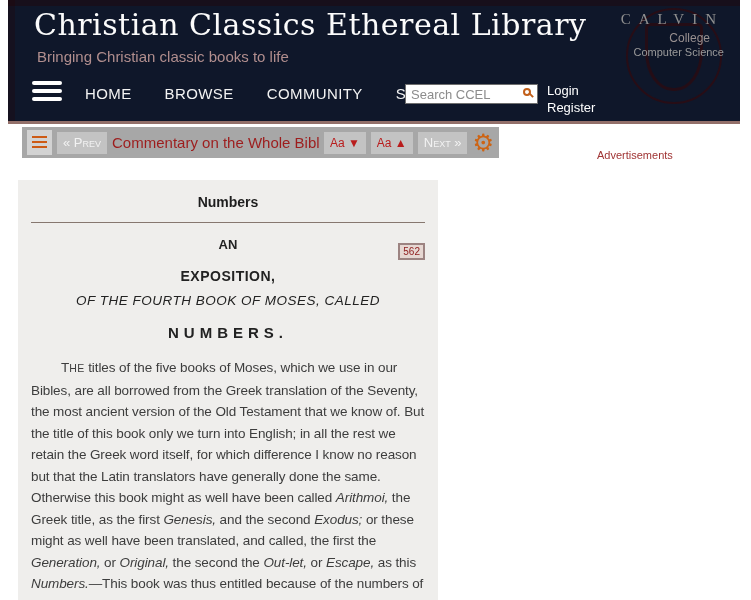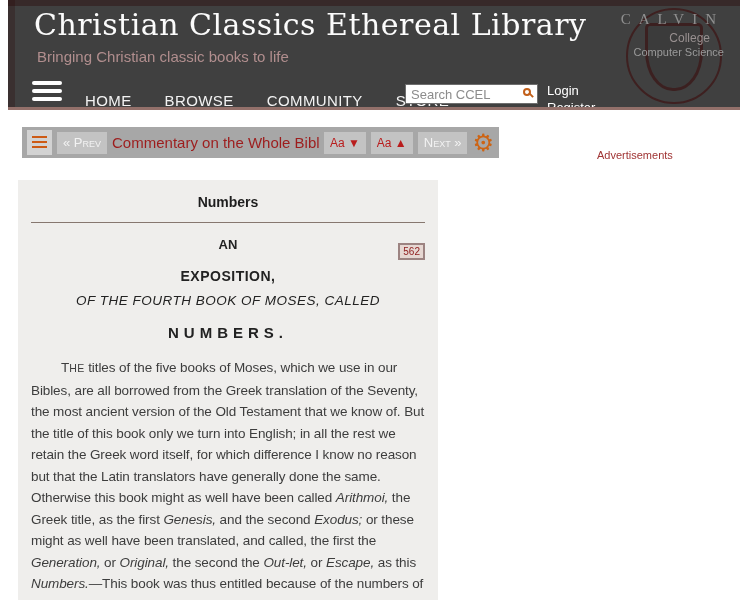--- a/index.html
+++ b/index.html
@@ -1,42 +1,42 @@
 <!DOCTYPE html>
 <html><head>
 <meta charset="utf-8">
 <style>
   * { margin:0; padding:0; box-sizing:border-box; }
   html,body { width:751px; height:600px; overflow:hidden; background:#fff;
               font-family:"Liberation Sans", sans-serif; position:relative; }
 
   
-  .site-header { position:absolute; left:8px; top:0; width:732px; height:110px;
-    background:#404040; border-bottom:3px solid #93706a;
+  .site-header { position:absolute; left:8px; top:0; width:732px; height:124px;
+    background:#0f172a; border-bottom:3px solid #93706a;
     box-shadow: inset 0 6px 0 rgba(40,0,0,.35), inset 7px 0 0 rgba(40,0,0,.25);
     overflow:hidden; }
   .site-title { position:absolute; left:26px; top:7px; color:#fbfbfb;
     font-family:"DejaVu Serif", serif; font-size:30px; letter-spacing:.5px; white-space:nowrap; }
   .tagline { position:absolute; left:29px; top:48px; color:#b18e8e; font-size:15px; }
 
   .calvin { position:absolute; right:16px; top:11px; width:165px; text-align:right; z-index:2; }
   .calvin-name { font-family:"Liberation Serif", serif; font-size:15px; color:#8f8f8f;
     letter-spacing:8px; }
   .calvin-college { font-size:12px; color:#989090; margin:3px 14px 0 0; }
   .calvin-cs { font-size:11px; color:#9a9a9a; margin-top:1px; }
   .seal { position:absolute; right:18px; top:8px; width:96px; height:96px; z-index:1;
     border:2px solid rgba(60,6,6,.55); border-radius:50%; }
   .seal-shield { position:absolute; left:17px; top:13px; width:58px; height:68px;
     border:3px solid rgba(60,6,6,.5); background:rgba(0,0,0,.07);
     border-radius:5px 5px 48% 48% / 5px 5px 58% 58%; }
 
   .hamburger { position:absolute; left:24px; top:81px; width:30px; cursor:pointer; }
   .hamburger div { height:4px; background:#fff; border-radius:2px; margin-bottom:4px; }
 
-  .main-nav { position:absolute; left:77px; top:85px; display:flex; gap:33px;margin-top:7px; }
+  .main-nav { position:absolute; left:77px; top:85px; display:flex; gap:33px; }
   .main-nav a { color:#f3f3f3; font-size:15px; text-decoration:none; letter-spacing:.4px;
     white-space:nowrap; cursor:pointer; }
 
   .search-wrap { position:absolute; left:397px; top:84px; width:133px; height:20px; }
   .search-wrap input { width:100%; height:100%; border:1px solid #6e6e6e; background:#fff;
     font-size:13px; padding:1px 22px 1px 5px; color:#444;
     font-family:"Liberation Sans", sans-serif; }
   .search-wrap input::placeholder { color:#8c8c8c; }
   .mag { position:absolute; right:7px; top:4px; width:8px; height:8px;
     border:2px solid #c2601a; border-radius:50%; cursor:pointer; }

